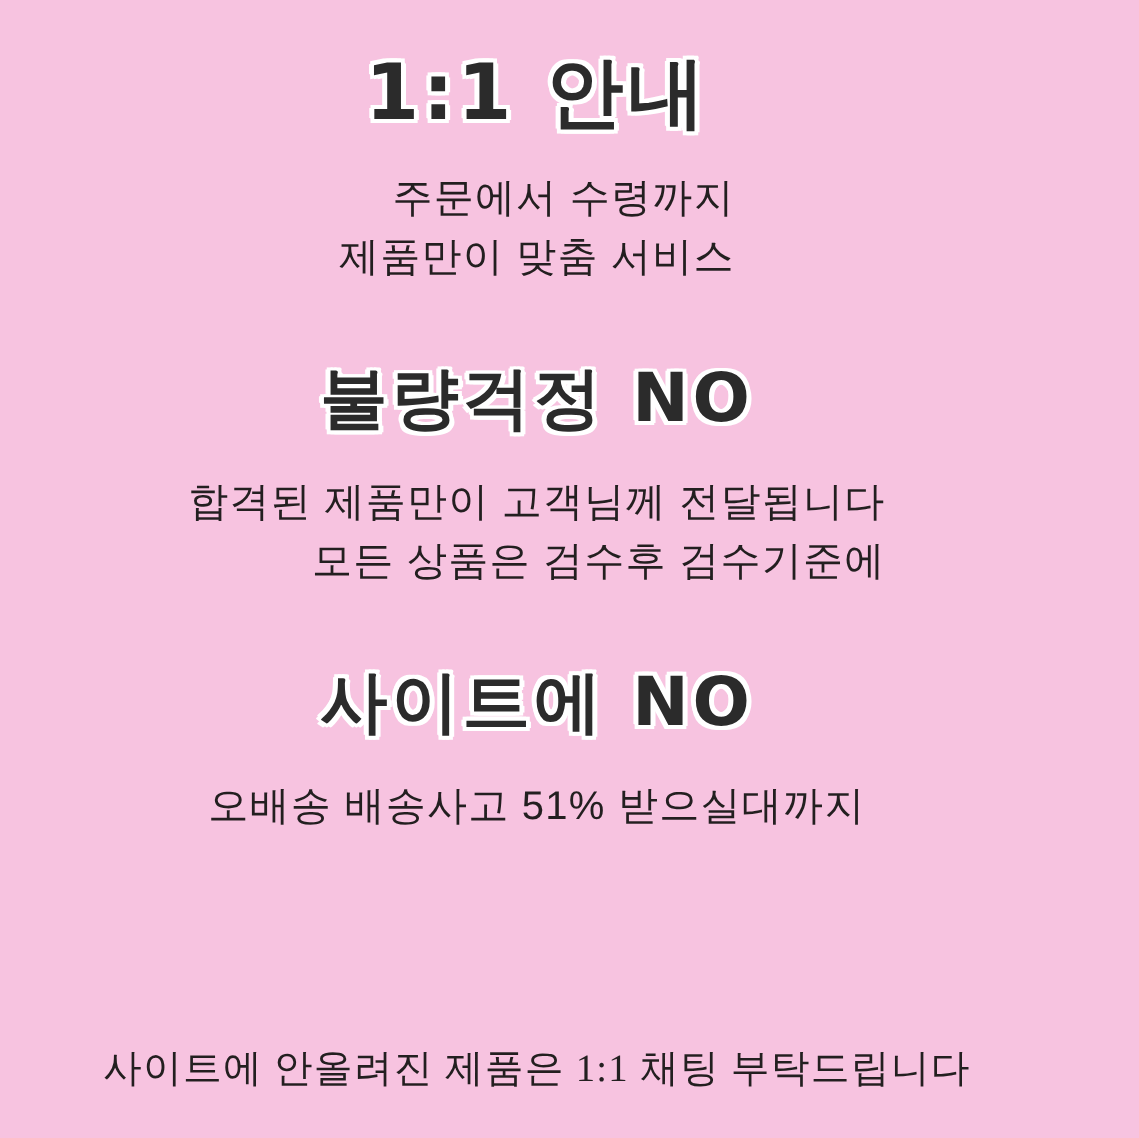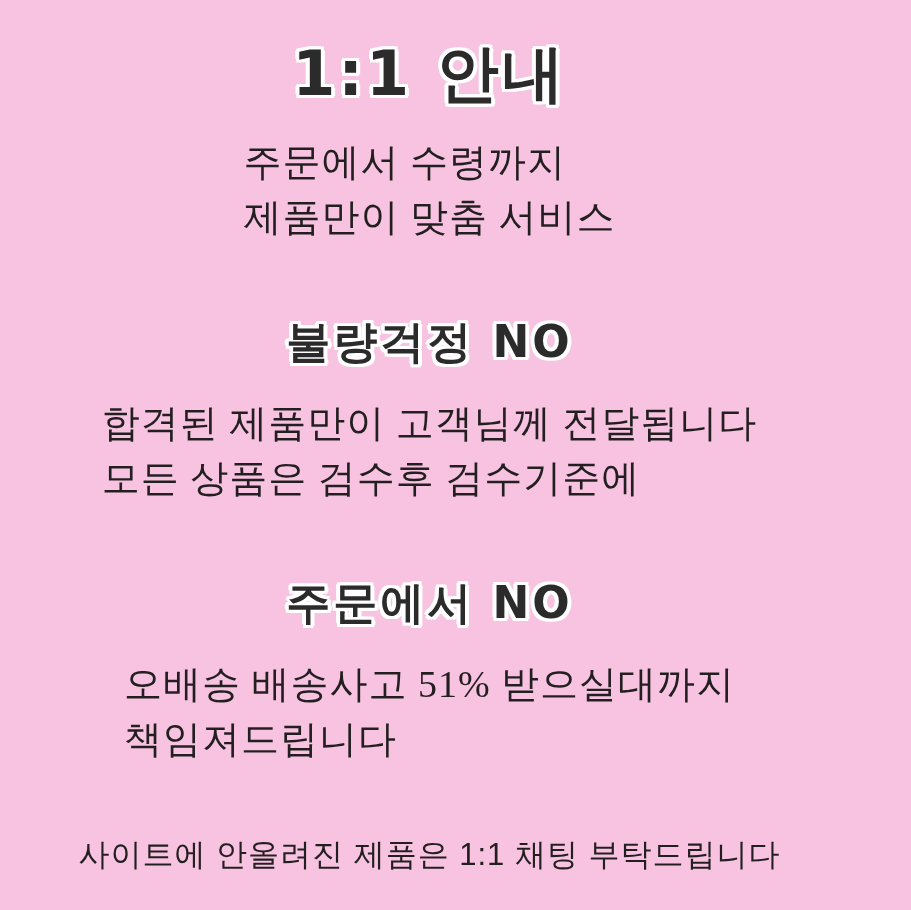--- a/index.html
+++ b/index.html
@@ -44,42 +44,42 @@
        0    3px 0 #ffffff,
       -4px -1px 0 #ffffff,
        4px  1px 0 #ffffff;
   }
   .title-main {
     font-size: 62px;
     margin-top: 20px;
     margin-bottom: 26px;
   }
   .body-text {
-    font-family: Liberation Serif, serif;
+    font-family: Liberation Sans, sans-serif;
     color: #231f20;
-    text-align: left;
-    font-size: 38px;
+    text-align: right;
+    font-size: 32px;
     line-height: 1.45;
     font-weight: 500;
     letter-spacing: 1px;
   }
   .section {
     display: flex;
     flex-direction: column;
     align-items: center;
     width: 100%;
   }
   .sec-head {
-    font-size: 44px;
-    margin-top: 46px;
+    font-size: 54px;
+    margin-top: 34px;
     margin-bottom: 28px;
   }
   .spacer-md { height: 26px; }
   .footer-note {
-    font-family: Liberation Sans, sans-serif;
+    font-family: Liberation Serif, serif;
     color: #231f20;
     font-size: 31px;
     letter-spacing: 1px;
     text-align: center;
     position: absolute;
     left: 0;
     right: 0;
     bottom: 34px;
   }
   .line { display: block; }
@@ -104,22 +104,21 @@
     <h2 class="headline sec-head">불량걱정 NO</h2>
     <div class="body-text">
       <span class="line">합격된 제품만이 고객님께 전달됩니다</span>
       <span class="line">모든 상품은 검수후 검수기준에</span>
     </div>
   </div>
 
   <div class="spacer-md"></div>
 
   <div class="section">
-    <h2 class="headline sec-head">주문에서 NO</h2>
+    <h2 class="headline sec-head">사이트에 NO</h2>
     <div class="body-text">
       <span class="line">오배송 배송사고 51% 받으실대까지</span>
-      <span class="line">책임져드립니다</span>
     </div>
   </div>
 
   <div class="footer-note">사이트에 안올려진 제품은  1:1 채팅 부탁드립니다</div>
 
 </div>
 
 </body></html>

